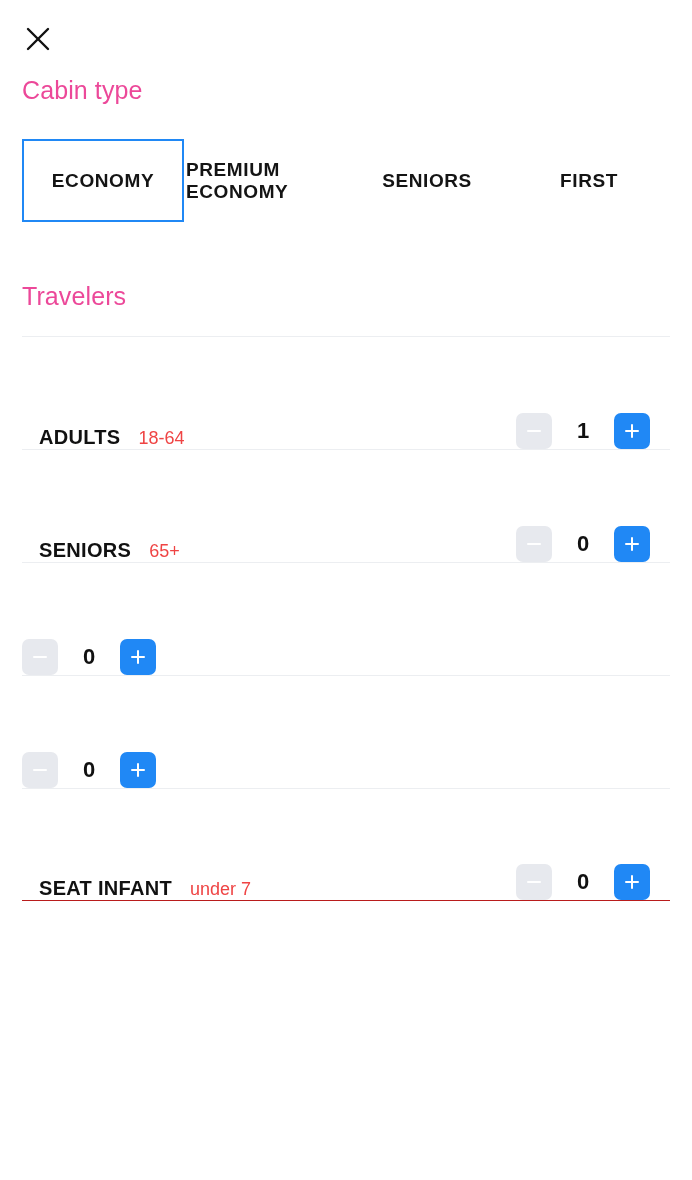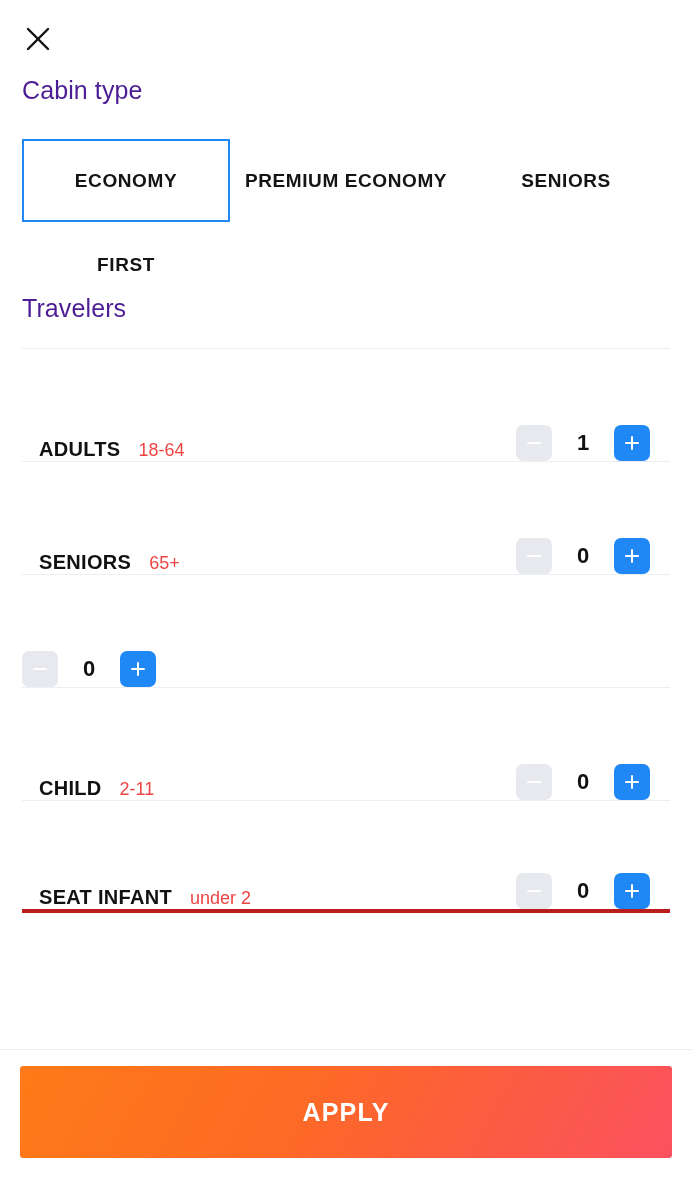--- a/index.html
+++ b/index.html
@@ -44,37 +44,36 @@
     border: none;
     padding: 0;
   }
   .close-btn svg { display: block; }
 
   
   .section-title {
     font-size: 25px;
     line-height: 1;
     font-weight: 400;
-    color: #4c1d95;
+    color: #ec4899;
     padding: 0 22px;
     letter-spacing: 0.1px;
   }
 
   
   .cabin-wrap {
     padding: 0 22px;
     margin-top: 36px;
   }
   .cabin-grid {
     display: grid;
-    grid-template-columns: 1fr 1fr 1fr;
+    grid-template-columns: 1fr 1fr 1fr 1fr;
     grid-template-rows: 83px 62px;
     row-gap: 0;
     column-gap: 0;
-    gap: 12px;
   }
   .cabin-cell {
     display: flex;
     align-items: center;
     justify-content: center;
     cursor: pointer;
     background: #ffffff;
     border: 2px solid transparent;
     font-size: 19px;
     font-weight: 600;
@@ -94,21 +93,21 @@
     padding: 0 22px;
     flex: 1 1 auto;
   }
 
   .traveler-row {
     height: 113px;
     display: flex;
     align-items: flex-end;
     border-top: 1px solid #eceef1;
   }
-  .traveler-row:last-child { border-bottom: 4px solid #b91c1c; }
+  .traveler-row:last-child { border-bottom: 1px solid #b91c1c; }
 
   .traveler-labels {
     display: flex;
     align-items: baseline;
     flex: 1 1 auto;
     min-width: 0;
     padding-left: 17px;
   }
   .traveler-name {
     font-size: 20px;
@@ -284,60 +283,53 @@
         <button class="step-btn plus" aria-label="Increase">
           <span class="glyph">
               <span class="bar"></span>
               <span class="bar-v"></span>
             </span>
         </button>
       </div>
     </div>
 
     <div class="traveler-row">
-      <div class="traveler-labels">
-        <span class="traveler-name">CHILD</span>
-        <span class="traveler-age">2-11</span>
-      </div>
       <div class="stepper">
         <button class="step-btn minus" aria-label="Decrease">
           <span class="glyph">
               <span class="bar"></span>
             </span>
         </button>
         <span class="count">0</span>
         <button class="step-btn plus" aria-label="Increase">
           <span class="glyph">
               <span class="bar"></span>
               <span class="bar-v"></span>
             </span>
         </button>
       </div>
     </div>
 
     <div class="traveler-row">
       <div class="traveler-labels">
         <span class="traveler-name">SEAT INFANT</span>
-        <span class="traveler-age">under 2</span>
+        <span class="traveler-age">under 7</span>
       </div>
       <div class="stepper">
         <button class="step-btn minus" aria-label="Decrease">
           <span class="glyph">
               <span class="bar"></span>
             </span>
         </button>
         <span class="count">0</span>
         <button class="step-btn plus" aria-label="Increase">
           <span class="glyph">
               <span class="bar"></span>
               <span class="bar-v"></span>
             </span>
         </button>
       </div>
     </div>
 
   </div>
 
-  <div class="footer">
-    <button class="apply-btn">APPLY</button>
-  </div>
 
 </div>
 
 </body></html>

